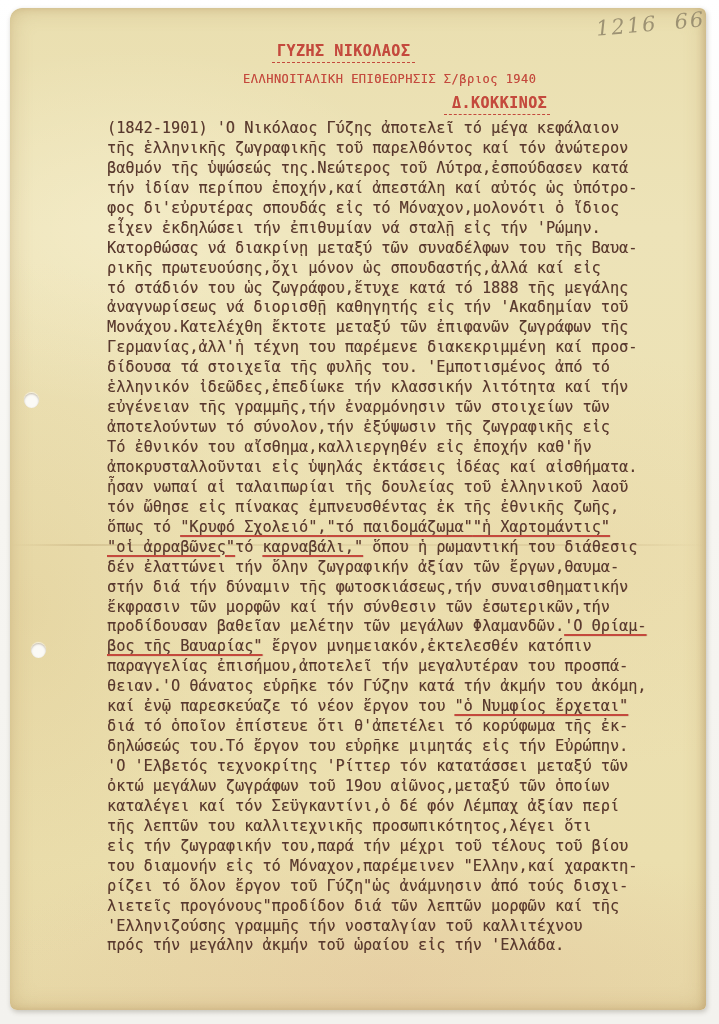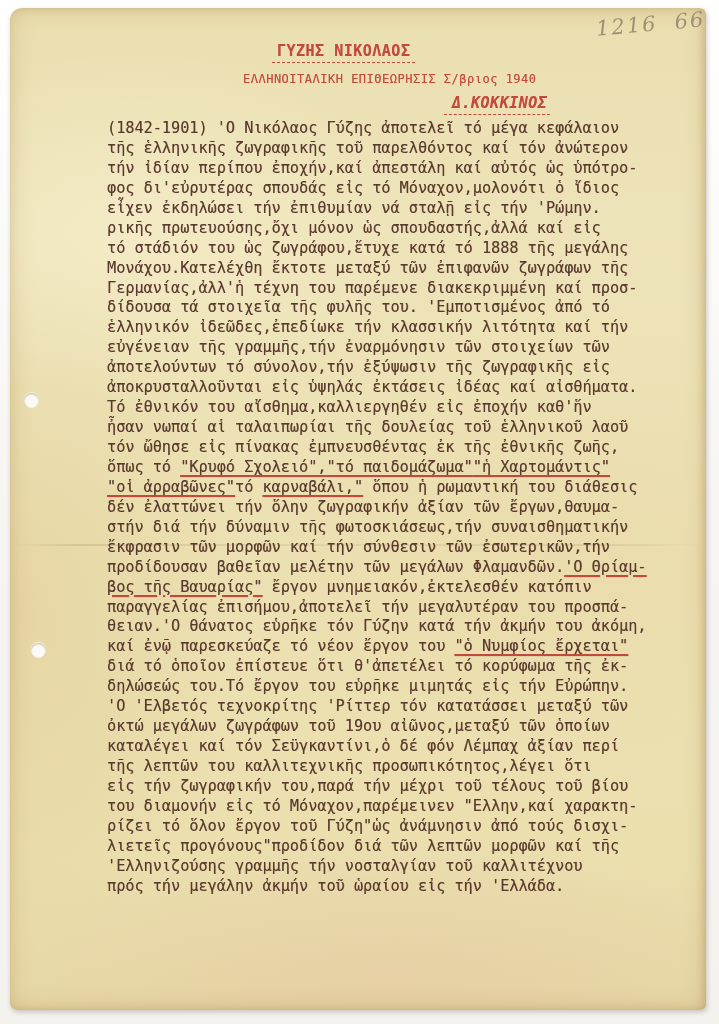--- a/index.html
+++ b/index.html
@@ -22,21 +22,21 @@
     background:#fbfaf6;box-shadow:inset 0 1px 2px rgba(90,70,35,0.35), 0 -1px 1px rgba(255,255,255,0.6);}
   .hole.h1{left:14px;top:385px;}
   .hole.h2{left:21px;top:635px;}
   .pencil{position:absolute;left:586px;top:4px;color:#958a6d;
     font-family:"DejaVu Serif",serif;font-style:italic;font-size:21px;
     transform:rotate(-5deg);letter-spacing:2px;white-space:pre;opacity:0.9;}
   .red{color:#c4493d;text-shadow:0 0 0.5px rgba(196,73,61,0.55);}
   .hdr{position:absolute;white-space:pre;font-weight:bold;letter-spacing:0.5px;}
   .hdr.title{left:262px;top:34px;font-size:15px;border-bottom:1.7px dashed #c4493d;padding:0 5px 2px 5px;}
   .hdr.pub{left:233px;top:64px;font-size:12px;font-weight:normal;}
-  .hdr.author{left:434px;top:86px;font-size:15px;border-bottom:1.7px dashed #c4493d;padding:0 3px 2px 8px;font-style:italic;}
+  .hdr.author{left:434px;top:86px;font-size:15px;border-bottom:1.7px dashed #c4493d;padding:0 3px 2px 8px;}
   .body-text{position:absolute;left:97px;top:111px;width:575px;
     font-size:15.2px;color:#57392e;text-shadow:0.35px 0.2px 0.3px rgba(110,60,45,0.45);}
   .tline{height:19.95px;line-height:19.95px;white-space:pre;}
   .tline .ru{text-decoration:underline;text-decoration-color:#c4493d;
     text-decoration-thickness:1.6px;text-underline-offset:3px;}
 </style>
 </head>
 <body>
 
 <div class="scan">
@@ -47,33 +47,36 @@
 
     <div class="pencil">1216  66</div>
 
     <div class="hdr title red">ΓΥΖΗΣ ΝΙΚΟΛΑΟΣ</div>
     <div class="hdr pub red">ΕΛΛΗΝΟΙΤΑΛΙΚΗ ΕΠΙΘΕΩΡΗΣΙΣ Σ/βριος 1940</div>
     <div class="hdr author red">Δ.ΚΟΚΚΙΝΟΣ</div>
 
     <div class="body-text">
         <div class="tline"><span>(1842-1901) 'Ο Νικόλαος Γύζης ἀποτελεῖ τό μέγα κεφάλαιον</span></div>
         <div class="tline"><span>τῆς ἑλληνικῆς ζωγραφικῆς τοῦ παρελθόντος καί τόν ἀνώτερον</span></div>
+        <div class="tline"><span>βαθμόν τῆς ὑψώσεώς της.Νεώτερος τοῦ Λύτρα,ἐσπούδασεν κατά</span></div>
         <div class="tline"><span>τήν ἰδίαν περίπου ἐποχήν,καί ἀπεστάλη καί αὐτός ὡς ὑπότρο-</span></div>
         <div class="tline"><span>φος δι'εὐρυτέρας σπουδάς εἰς τό Μόναχον,μολονότι ὁ ἴδιος</span></div>
         <div class="tline"><span>εἶχεν ἐκδηλώσει τήν ἐπιθυμίαν νά σταλῇ εἰς τήν 'Ρώμην.</span></div>
+        <div class="tline"><span>Κατορθώσας νά διακρίνῃ μεταξύ τῶν συναδέλφων του τῆς Βαυα-</span></div>
         <div class="tline"><span>ρικῆς πρωτευούσης,ὄχι μόνον ὡς σπουδαστής,ἀλλά καί εἰς</span></div>
         <div class="tline"><span>τό στάδιόν του ὡς ζωγράφου,ἔτυχε κατά τό 1888 τῆς μεγάλης</span></div>
+        <div class="tline"><span>ἀναγνωρίσεως νά διορισθῇ καθηγητής εἰς τήν 'Ακαδημίαν τοῦ</span></div>
         <div class="tline"><span>Μονάχου.Κατελέχθη ἔκτοτε μεταξύ τῶν ἐπιφανῶν ζωγράφων τῆς</span></div>
         <div class="tline"><span>Γερμανίας,ἀλλ'ἡ τέχνη του παρέμενε διακεκριμμένη καί προσ-</span></div>
         <div class="tline"><span>δίδουσα τά στοιχεῖα τῆς φυλῆς του. 'Εμποτισμένος ἀπό τό</span></div>
         <div class="tline"><span>ἑλληνικόν ἰδεῶδες,ἐπεδίωκε τήν κλασσικήν λιτότητα καί τήν</span></div>
         <div class="tline"><span>εὐγένειαν τῆς γραμμῆς,τήν ἐναρμόνησιν τῶν στοιχείων τῶν</span></div>
         <div class="tline"><span>ἀποτελούντων τό σύνολον,τήν ἐξύψωσιν τῆς ζωγραφικῆς εἰς</span></div>
+        <div class="tline"><span>Τό ἐθνικόν του αἴσθημα,καλλιεργηθέν εἰς ἐποχήν καθ'ἥν</span></div>
         <div class="tline"><span>ἀποκρυσταλλοῦνται εἰς ὑψηλάς ἐκτάσεις ἰδέας καί αἰσθήματα.</span></div>
-        <div class="tline"><span>Τό ἐθνικόν του αἴσθημα,καλλιεργηθέν εἰς ἐποχήν καθ'ἥν</span></div>
         <div class="tline"><span>ἦσαν νωπαί αἱ ταλαιπωρίαι τῆς δουλείας τοῦ ἑλληνικοῦ λαοῦ</span></div>
         <div class="tline"><span>τόν ὤθησε εἰς πίνακας ἐμπνευσθέντας ἐκ τῆς ἐθνικῆς ζωῆς,</span></div>
         <div class="tline"><span>ὅπως τό </span><span class="ru">"Κρυφό Σχολειό",</span><span class="ru">"τό παιδομάζωμα"</span><span class="ru">"ἡ Χαρτομάντις"</span></div>
         <div class="tline"><span class="ru">"οἱ ἀρραβῶνες"</span><span>τό </span><span class="ru">καρναβάλι,"</span><span> ὅπου ἡ ρωμαντική του διάθεσις</span></div>
         <div class="tline"><span>δέν ἐλαττώνει τήν ὅλην ζωγραφικήν ἀξίαν τῶν ἔργων,θαυμα-</span></div>
         <div class="tline"><span>στήν διά τήν δύναμιν τῆς φωτοσκιάσεως,τήν συναισθηματικήν</span></div>
         <div class="tline"><span>ἔκφρασιν τῶν μορφῶν καί τήν σύνθεσιν τῶν ἐσωτερικῶν,τήν</span></div>
         <div class="tline"><span>προδίδουσαν βαθεῖαν μελέτην τῶν μεγάλων Φλαμανδῶν.</span><span class="ru">'Ο Θρίαμ-</span></div>
         <div class="tline"><span class="ru">βος τῆς Βαυαρίας"</span><span> ἔργον μνημειακόν,ἐκτελεσθέν κατόπιν</span></div>
         <div class="tline"><span>παραγγελίας ἐπισήμου,ἀποτελεῖ τήν μεγαλυτέραν του προσπά-</span></div>

